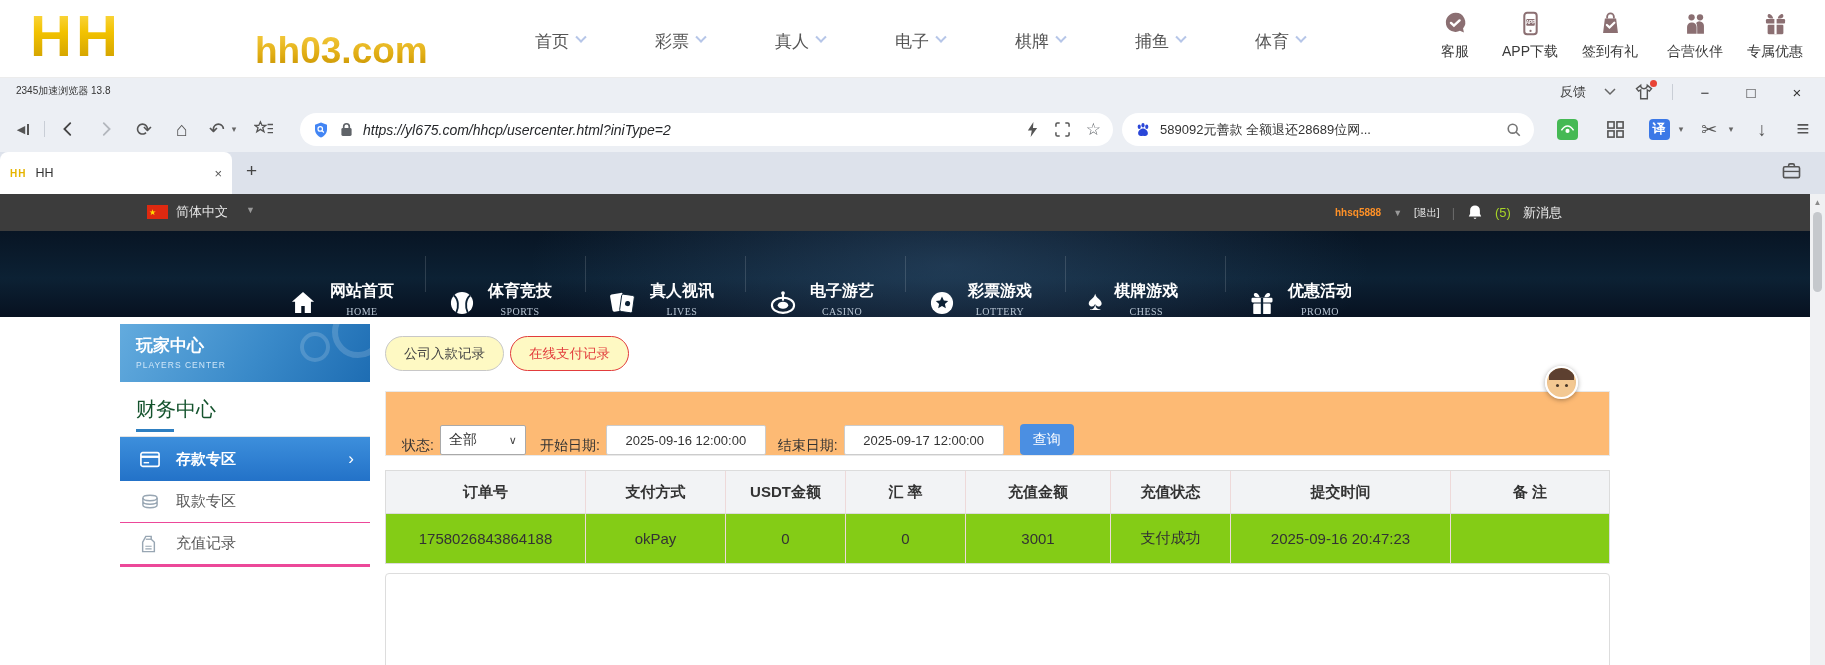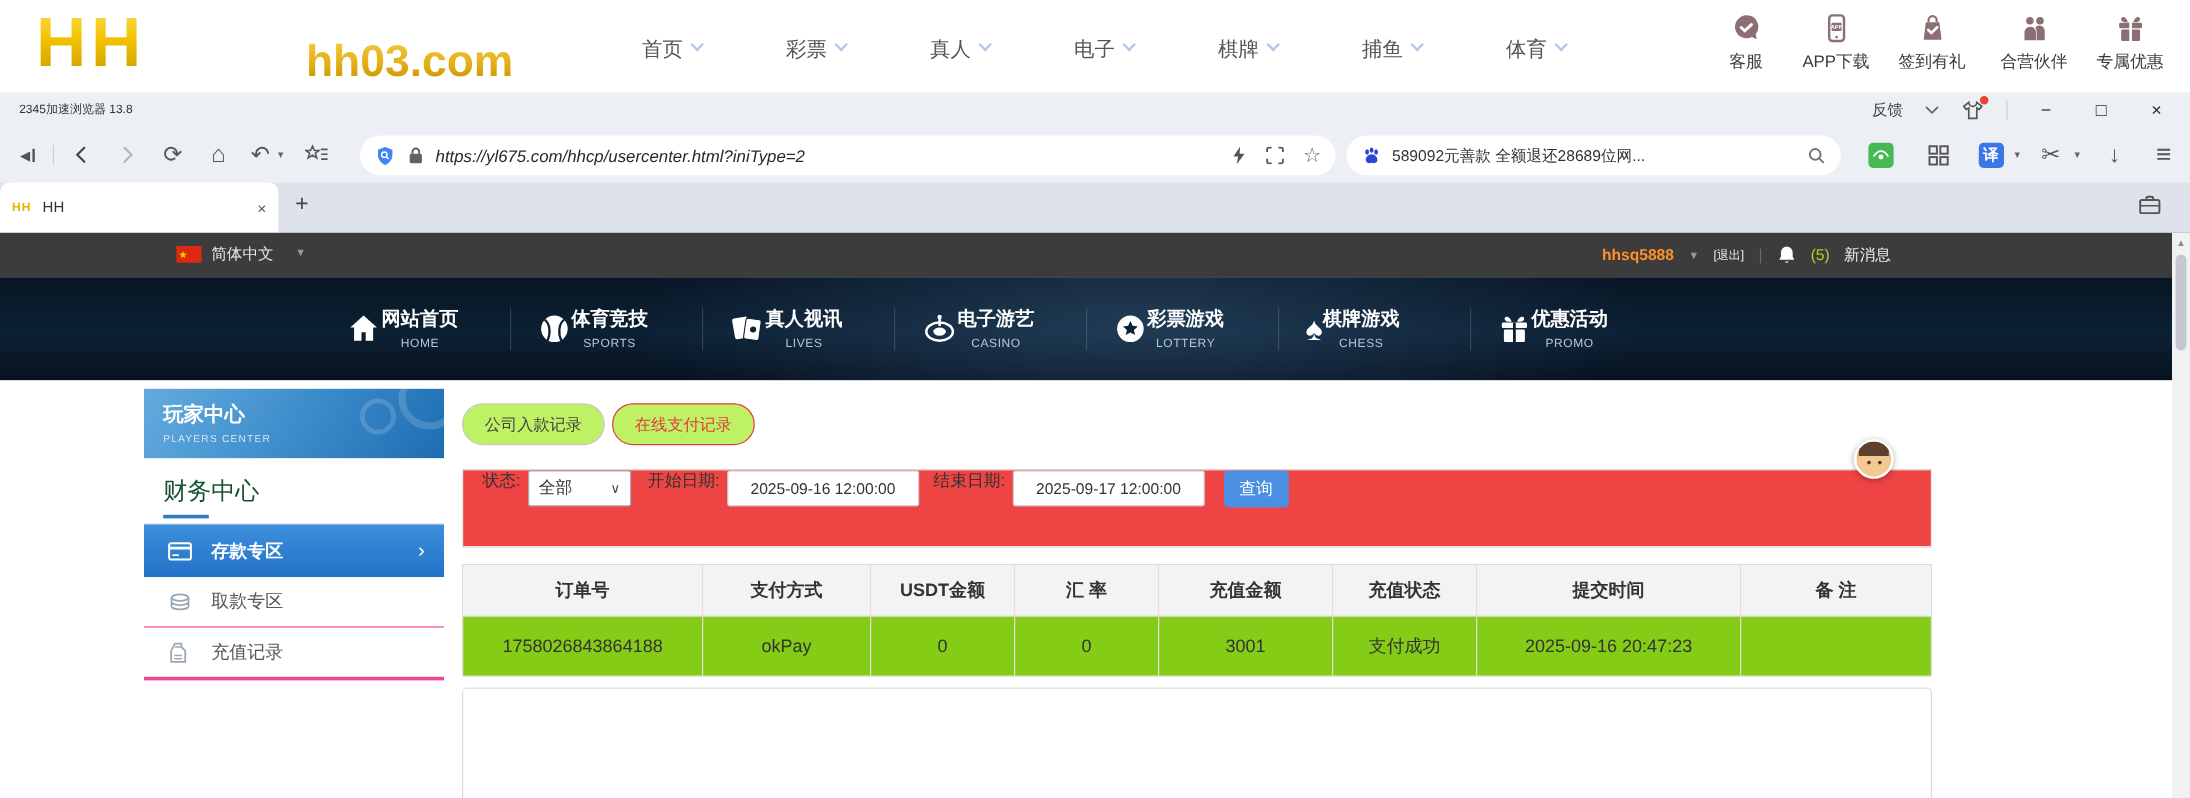--- a/index.html
+++ b/index.html
@@ -60,32 +60,32 @@
   .workspace { left:1782px; top:10px; color:#555; cursor:pointer; }
 
   
   .langbar { left:0; top:194px; width:1825px; height:37px; background:#3c3c3c; }
   .flag { left:147px; top:11px; width:21px; height:14px; background:#de2910; position:absolute;
     display:flex; align-items:center; justify-content:flex-start; }
   .flag span { color:#ffde00; font-size:8px; margin-left:2px; }
   .lang-label { left:176px; top:9px; font-size:13px; color:#e8e8e8; cursor:pointer; }
   .lang-caret { left:246px; top:11px; font-size:9px; color:#999; cursor:pointer; }
   .userbar-right { left:1335px; top:0; height:37px; display:flex; align-items:center; gap:12px; }
-  .username { font-size:13px; color:#ff9127; font-weight:bold; cursor:pointer; }
+  .username { font-size:10px; color:#ff9127; font-weight:bold; cursor:pointer; }
   .ub-caret { font-size:9px; color:#999; cursor:pointer; }
   .logout { font-size:10px; color:#eee; cursor:pointer; }
   .ub-pipe { color:#6a6a6a; font-size:13px; }
   .msg-count { font-size:13px; color:#a6d427; }
   .msg-label { font-size:13px; color:#eee; cursor:pointer; }
 
   
   .mainnav { left:0; top:231px; width:1825px; height:86px;
     background:radial-gradient(ellipse 600px 200px at 52% 40%, rgba(70,110,150,.35), rgba(0,0,0,0) 70%),
                linear-gradient(180deg,#081524 0%,#0c2134 55%,#071120 100%); }
-  .nav-item { top:0; height:86px; display:flex; align-items:center; cursor:pointer; }
+  .nav-item { top:0; height:86px; display:flex; align-items:flex-end; gap:12px; cursor:pointer;font-family:Liberation Serif, serif; }
   .nav-icon { color:#fff; display:flex; align-items:center; }
   .nav-zh { font-size:16px; font-weight:bold; color:#fff; white-space:nowrap; }
   .nav-en { font-size:10px; color:#b9c6d4; margin-top:4px; text-align:center; letter-spacing:.5px; }
   .nav-div { top:25px; width:1px; height:36px; background:rgba(255,255,255,.14); }
 
   
   .content { left:0; top:317px; width:1825px; height:348px; background:#fff; }
 
   
   .sb-header { left:120px; top:7px; width:250px; height:58px; overflow:hidden; position:absolute;
@@ -99,25 +99,25 @@
   .sb-item { left:120px; width:250px; height:44px; position:absolute; display:flex; align-items:center; cursor:pointer;
     background:#fff; border-bottom:3px solid #ec4899; }
   .sb-item.active { background:linear-gradient(180deg,#3d8fdc,#2372c8); border-bottom:none; }
   .sb-ic { margin-left:20px; width:22px; display:flex; color:#98a6b3; }
   .sb-item.active .sb-ic { color:#fff; }
   .sb-label { font-size:15px; color:#555; margin-left:14px; flex:1; }
   .sb-item.active .sb-label { color:#fff; font-weight:bold; }
   .sb-chev { font-size:17px; color:#fff; margin-right:16px; }
 
   
-  .pill { top:19px; height:35px; border:1px solid #c8c8c8; border-radius:18px; background:#bef264;
+  .pill { top:19px; height:35px; border:1px solid #c8c8c8; border-radius:18px; background:#fef9c3;
     display:flex; align-items:center; justify-content:center; font-size:13.5px; color:#444; cursor:pointer; padding:0 18px; position:absolute; }
   .pill.active { border-color:#e23c3c; color:#e23c3c; }
-  .filterbox { left:385px; top:74px; width:1225px; height:65px; background:#ef4444; border:1px solid #e9e9e9;
-    display:flex; align-items:flex-start; padding-left:16px; position:absolute; }
+  .filterbox { left:385px; top:74px; width:1225px; height:65px; background:#fdba74; border:1px solid #e9e9e9;
+    display:flex; align-items:flex-end; padding-left:16px; position:absolute; }
   .f-label { font-size:14px; color:#333; white-space:nowrap; }
   .f-select { width:86px; height:30px; border:1px solid #a9a9a9; border-radius:2px; background:#fff; margin-left:6px;
     display:flex; align-items:center; padding:0 8px; cursor:pointer; }
   .f-select span.val { flex:1; font-size:14px; color:#333; }
   .f-select .sel-caret { font-size:11px; color:#444; }
   .f-input { width:160px; height:30px; border:1px solid #ccc; border-radius:2px; background:#fff; margin-left:6px;
     font-size:13px; color:#333; text-align:center; font-family:"Liberation Sans","DejaVu Sans",sans-serif; }
   .f-btn { width:54px; height:31px; background:#4b8fe2; border:none; border-radius:4px; color:#fff; font-size:14px;
     margin-left:16px; cursor:pointer; font-family:"Liberation Sans","DejaVu Sans",sans-serif; }
   .ml14 { margin-left:14px; } .ml12 { margin-left:12px; }

